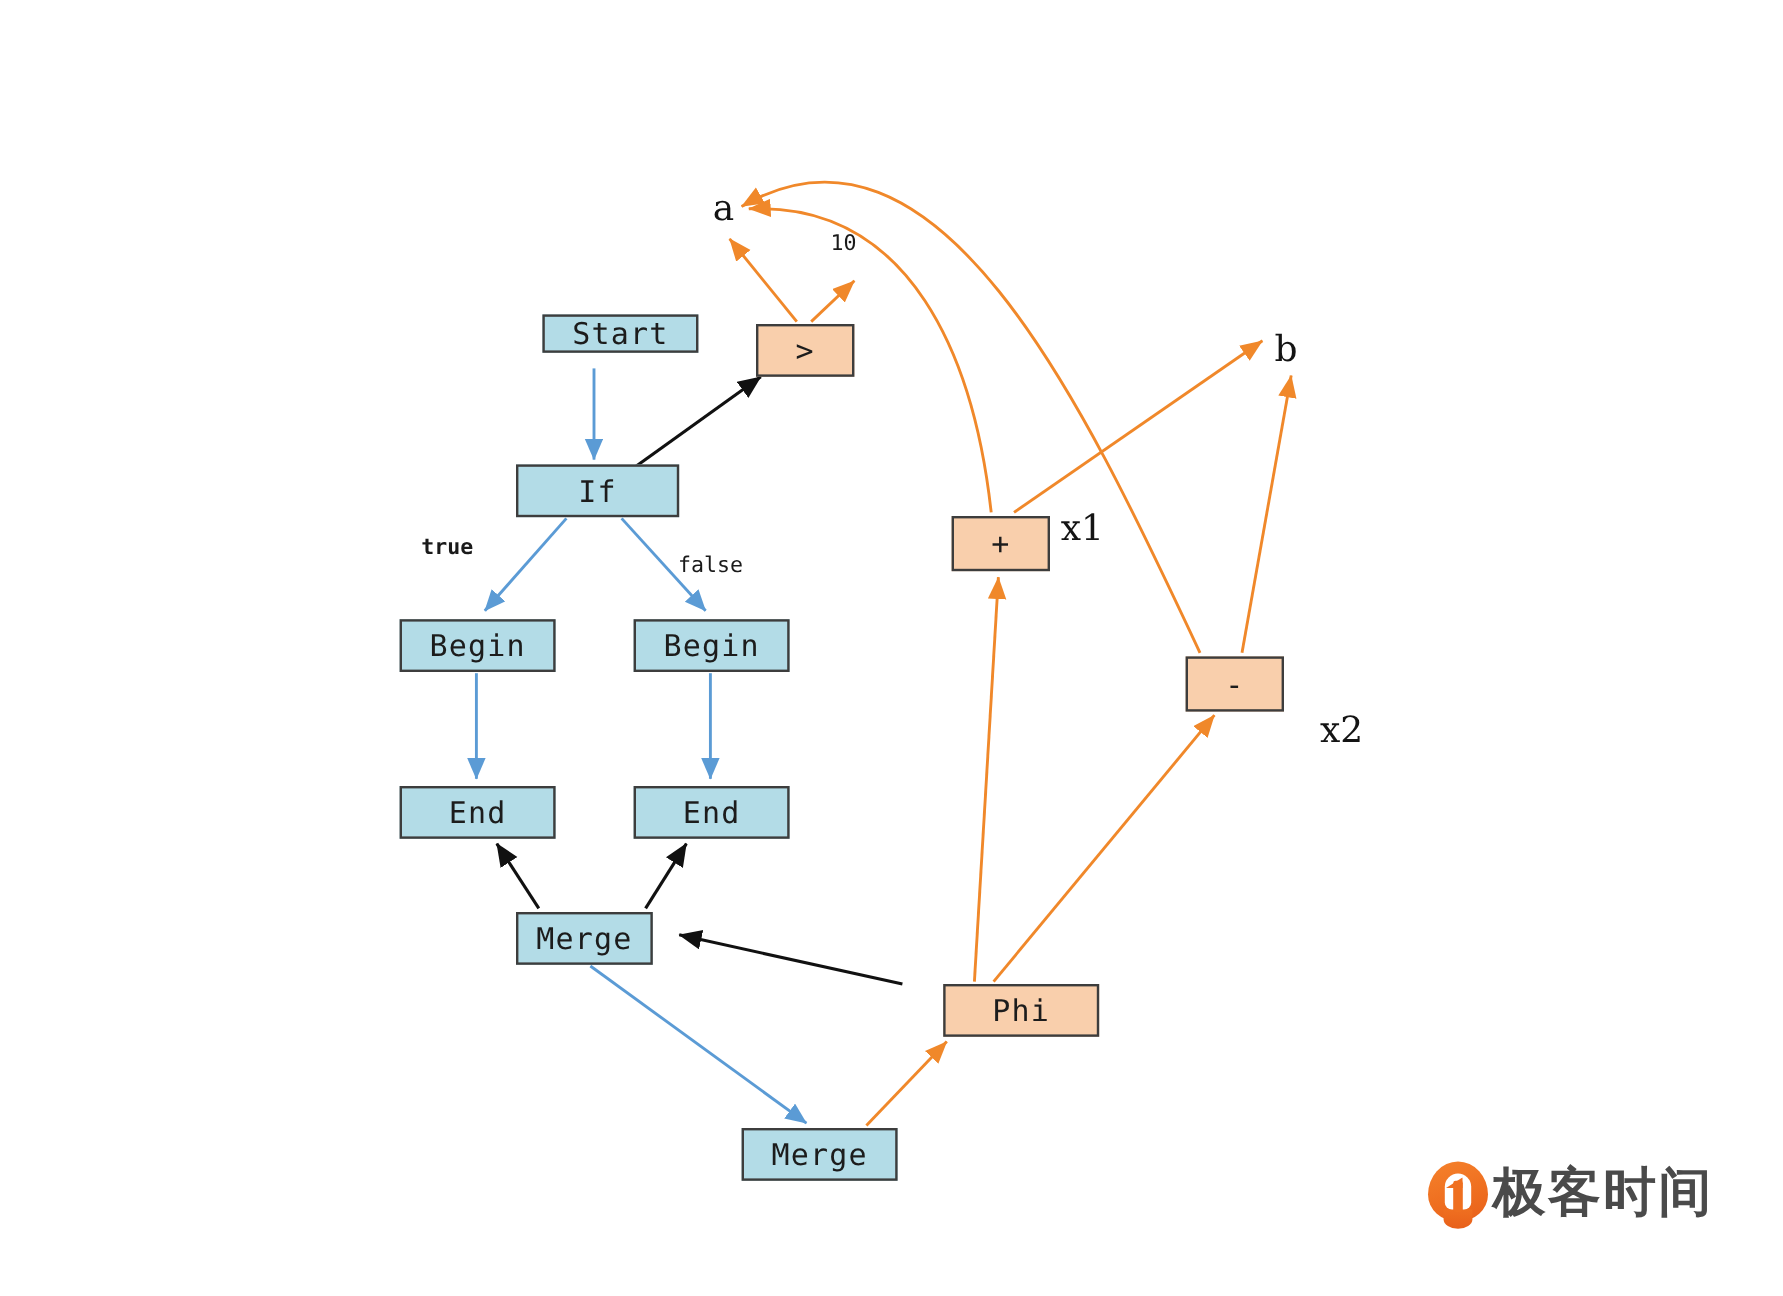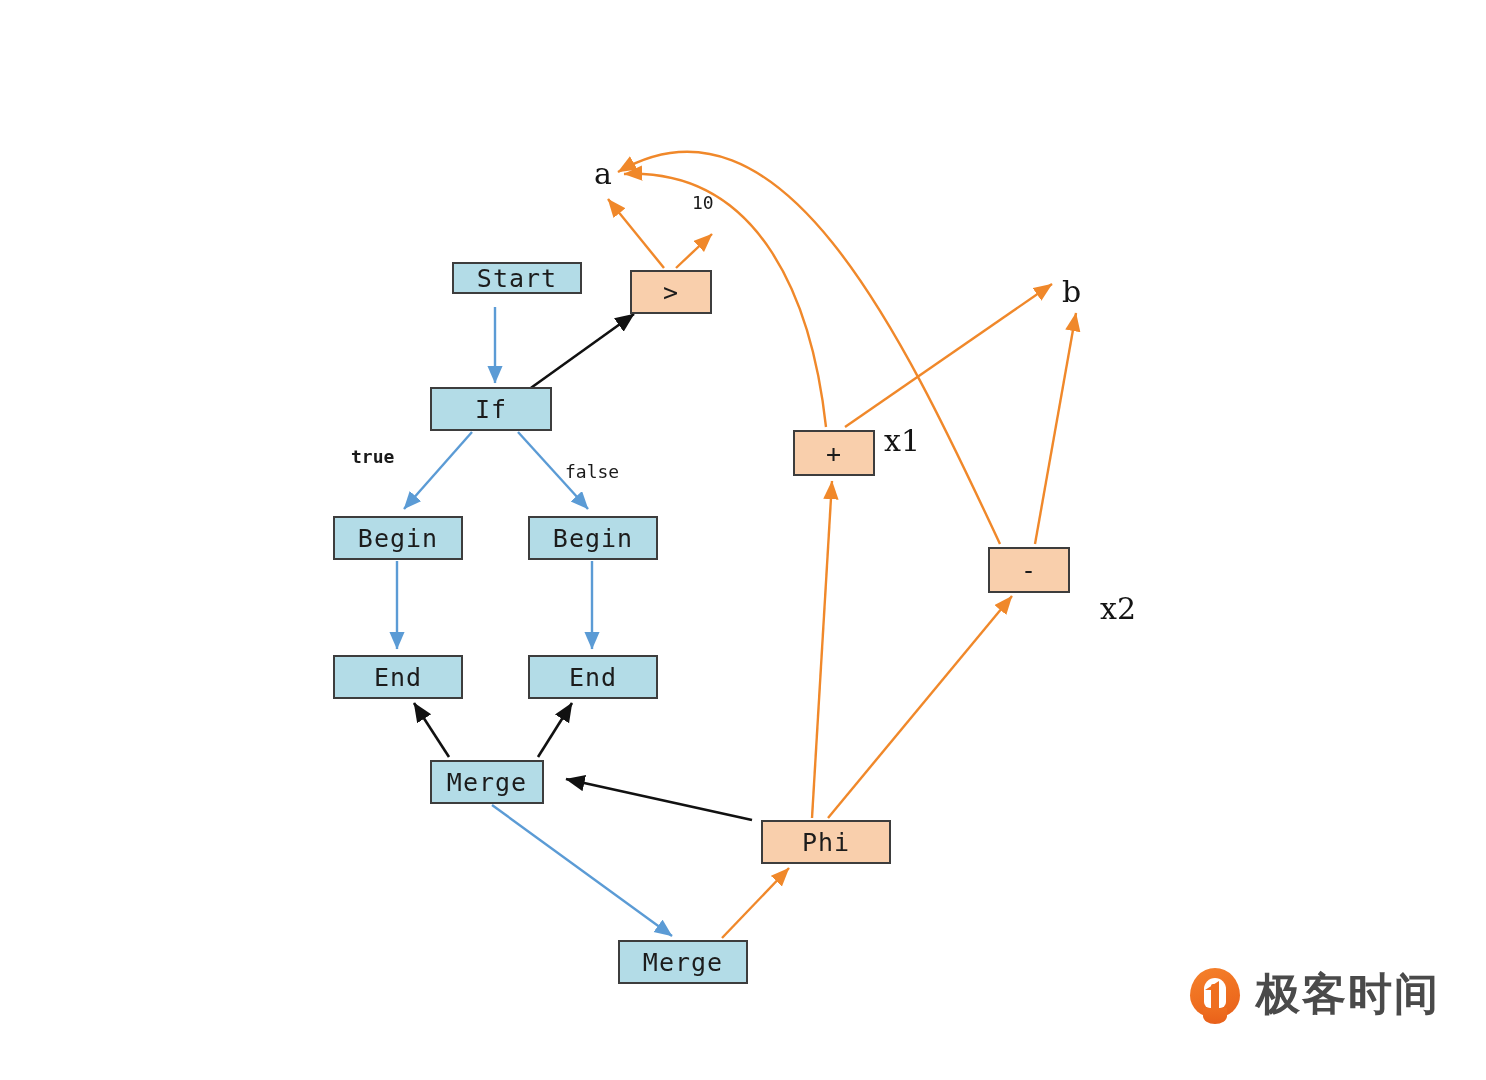--- a/index.html
+++ b/index.html
@@ -9,21 +9,21 @@
   .node{position:absolute;box-sizing:border-box;border:2px solid #3d3d3d;
         display:flex;align-items:center;justify-content:center;
         font-family:"DejaVu Sans Mono","Liberation Mono",monospace;
         font-size:25px;color:#1c1c1c;letter-spacing:1px;}
   .node.control{background:#b3dce7;}
   .node.value{background:#f9cfac;}
   .mono-label{position:absolute;font-family:"DejaVu Sans Mono","Liberation Mono",monospace;
         font-size:18px;color:#1a1a1a;white-space:nowrap;}
   .var-label{position:absolute;font-family:"DejaVu Serif","Liberation Serif",serif;
         font-size:30px;color:#141414;white-space:nowrap;}
-  #logo{position:absolute;display:flex;align-items:center;gap:16px;}
+  #logo{position:absolute;display:flex;align-items:center;gap:4px;}
   #logo .mark{position:relative;width:50px;height:52px;}
   #logo .mark .drop{position:absolute;left:0;top:0;width:50px;height:50px;
         border-radius:50% 50% 50% 50%/55% 55% 45% 45%;
         background:linear-gradient(160deg,#f5822c 0%,#ef6f20 55%,#e8601a 100%);}
   #logo .mark .drop:after{content:"";position:absolute;left:13px;top:40px;width:24px;height:16px;
         background:linear-gradient(180deg,#ef6f20,#e8601a);
         border-radius:0 0 50% 50%;transform:rotate(0deg);}
   #logo .mark .inner{position:absolute;left:14px;top:10px;width:22px;height:30px;
         background:#ffffff;border-radius:11px 11px 6px 6px;}
   #logo .mark .stem{position:absolute;left:21px;top:16px;width:8px;height:26px;background:#ef6f20;border-radius:2px;}
@@ -76,35 +76,35 @@
       <line x1="1035" y1="544" x2="1076" y2="313"></line>
       <path d="M 826 427 C 812 300 760 168 624 174"></path>
       <path d="M 1000 544 C 900 330 780 78 618 172"></path>
     </g>
   </svg>
 
   <div class="node control" style="left:430px;top:262px;width:130px;height:32px;margin-left:22px;">Start</div>
 
   <div class="node value" style="left:630px;top:270px;width:82px;height:44px;">&gt;</div>
 
-  <div class="node control" style="left:430px;top:387px;width:122px;height:44px;">If</div>
+  <div class="node control" style="left:430px;top:387px;width:136px;height:44px;">If</div>
 
   <div class="node control" style="left:333px;top:516px;width:130px;height:44px;">Begin</div>
 
   <div class="node control" style="left:528px;top:516px;width:130px;height:44px;">Begin</div>
 
   <div class="node control" style="left:333px;top:655px;width:130px;height:44px;">End</div>
 
   <div class="node control" style="left:528px;top:655px;width:130px;height:44px;">End</div>
 
   <div class="node control" style="left:430px;top:760px;width:114px;height:44px;">Merge</div>
 
   <div class="node control" style="left:618px;top:940px;width:130px;height:44px;">Merge</div>
 
-  <div class="node value" style="left:761px;top:820px;width:130px;height:44px;">Phi</div>
+  <div class="node value" style="left:786px;top:820px;width:130px;height:44px;">Phi</div>
 
   <div class="node value" style="left:793px;top:430px;width:82px;height:46px;">+</div>
 
   <div class="node value" style="left:988px;top:547px;width:82px;height:46px;">-</div>
 
   <div class="var-label" style="left:594px;top:156px;">a</div>
 
   <div class="mono-label" style="left:692px;top:192px;">10</div>
 
   <div class="var-label" style="left:1062px;top:274px;">b</div>

